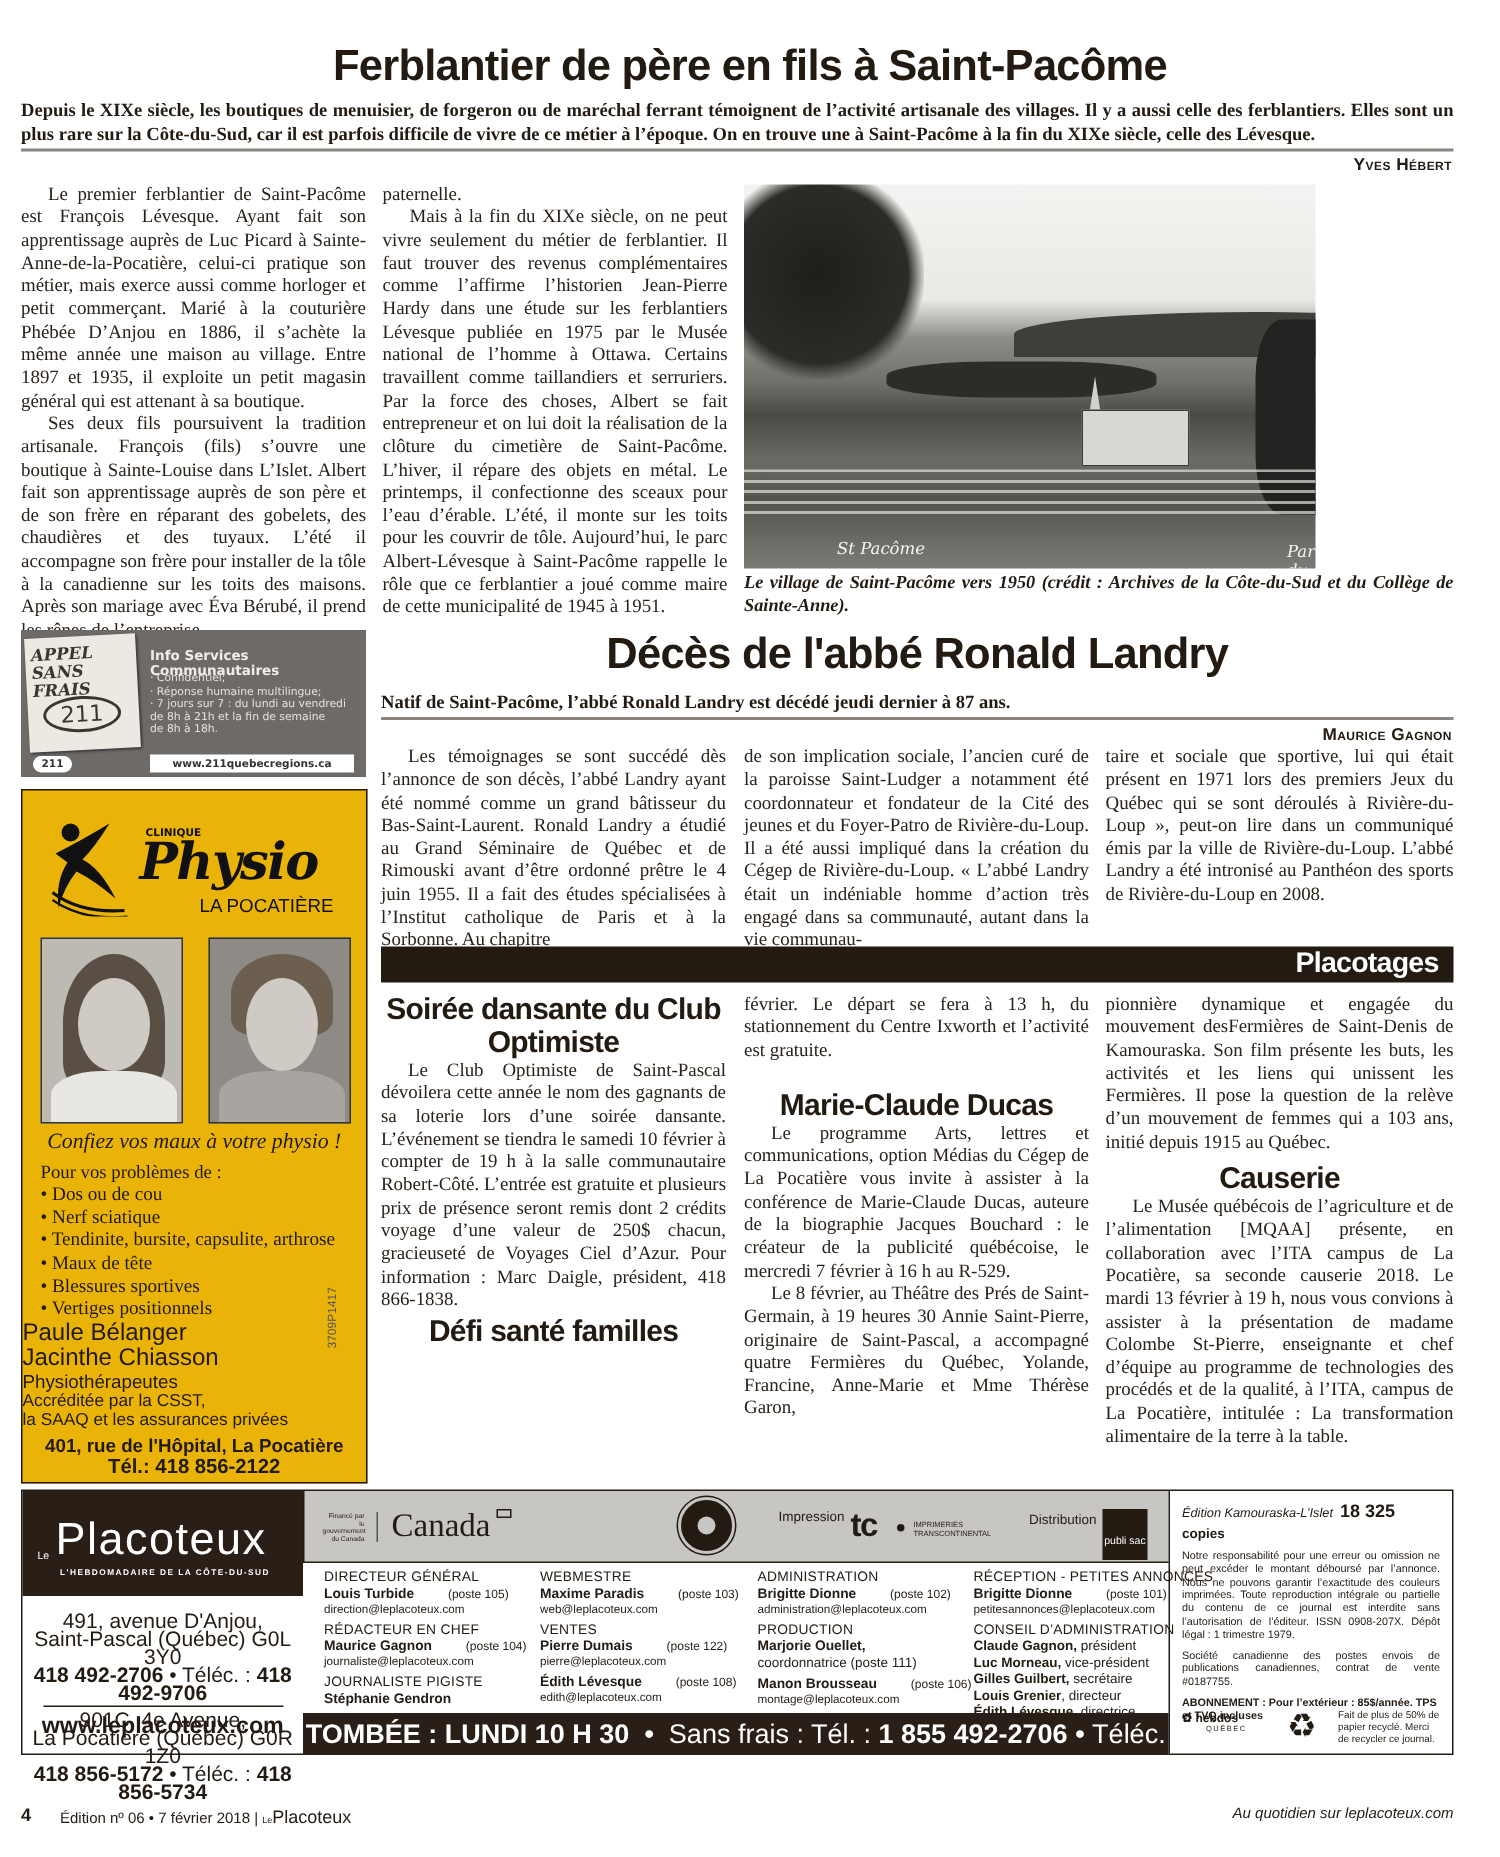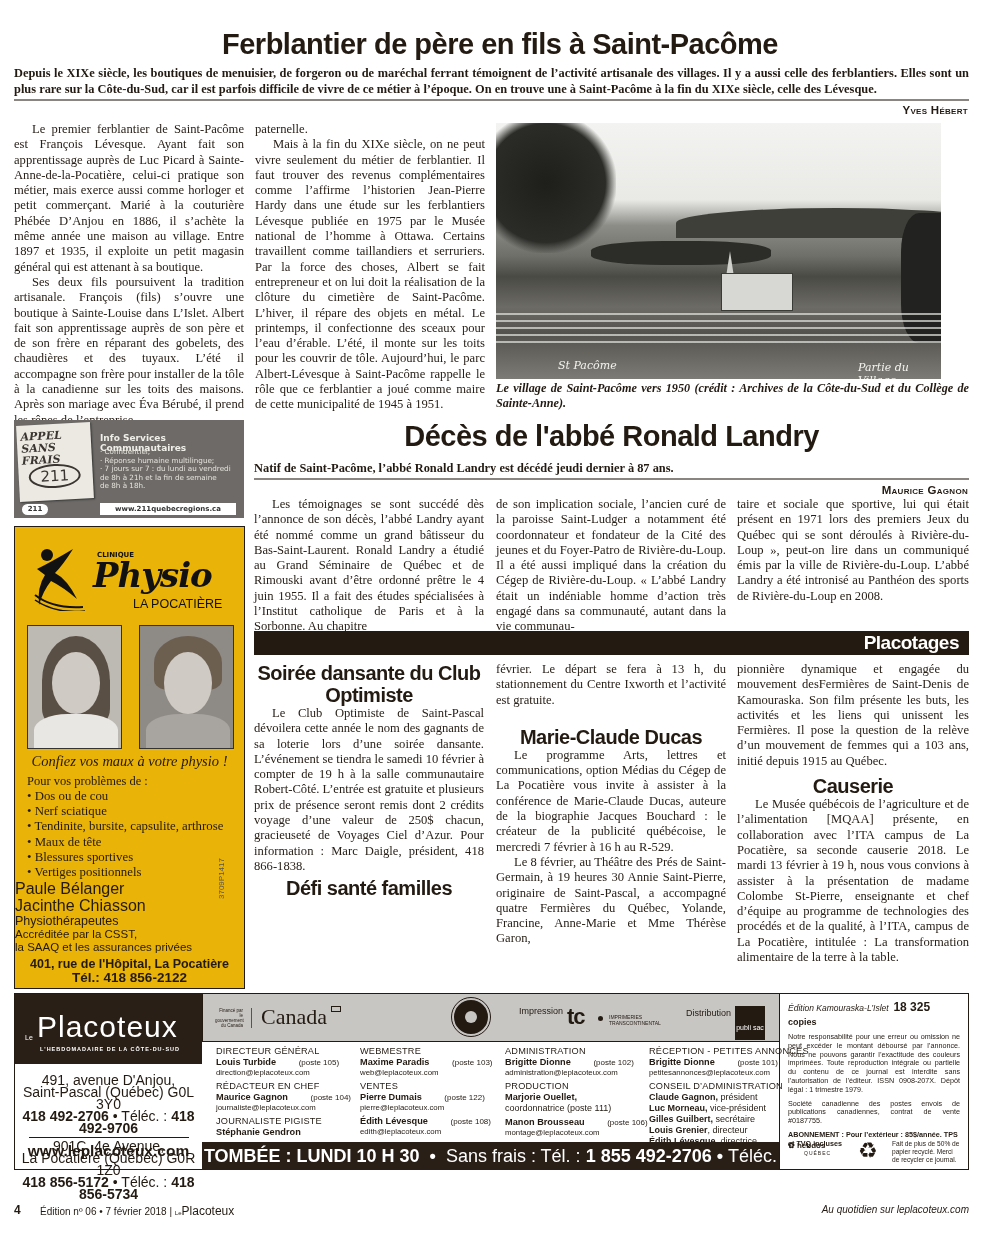--- a/index.html
+++ b/index.html
@@ -120,21 +120,21 @@
 
 <div class="col body-text" style="left:14px;top:122px;width:230px;">
   <p>Le premier ferblantier de Saint-Pacôme est François Lévesque. Ayant fait son apprentissage auprès de Luc Picard à Sainte-Anne-de-la-Pocatière, celui-ci pratique son métier, mais exerce aussi comme horloger et petit commerçant. Marié à la couturière Phébée D’Anjou en 1886, il s’achète la même année une maison au village. Entre 1897 et 1935, il exploite un petit magasin général qui est attenant à sa boutique.</p>
   <p>Ses deux fils poursuivent la tradition artisanale. François (fils) s’ouvre une boutique à Sainte-Louise dans L’Islet. Albert fait son apprentissage auprès de son père et de son frère en réparant des gobelets, des chaudières et des tuyaux. L’été il accompagne son frère pour installer de la tôle à la canadienne sur les toits des maisons. Après son mariage avec Éva Bérubé, il prend les rênes de l’entreprise</p>
 </div>
 <div class="col body-text" style="left:255px;top:122px;width:230px;">
   <div>paternelle.</div>
   <p>Mais à la fin du XIXe siècle, on ne peut vivre seulement du métier de ferblantier. Il faut trouver des revenus complémentaires comme l’affirme l’historien Jean-Pierre Hardy dans une étude sur les ferblantiers Lévesque publiée en 1975 par le Musée national de l’homme à Ottawa. Certains travaillent comme taillandiers et serruriers. Par la force des choses, Albert se fait entrepreneur et on lui doit la réalisation de la clôture du cimetière de Saint-Pacôme. L’hiver, il répare des objets en métal. Le printemps, il confectionne des sceaux pour l’eau d’érable. L’été, il monte sur les toits pour les couvrir de tôle. Aujourd’hui, le parc Albert-Lévesque à Saint-Pacôme rappelle le rôle que ce ferblantier a joué comme maire de cette municipalité de 1945 à 1951.</p>
 </div>
 
-<div class="photo" style="left:496px;top:123px;width:445px;height:256px;">
+<div class="photo" style="left:496px;top:123px;width:381px;height:256px;">
   <div class="trees-left"></div>
   <div class="hill"></div>
   <div class="forest"></div>
   <div class="steeple"></div>
   <div class="church"></div>
   <div class="trees-right"></div>
   <div class="fence"></div>
   <span class="photo-label" style="left:62px;top:236px;">St Pacôme</span>
   <span class="photo-label" style="left:362px;top:238px;">Partie du Village.</span>
 </div>

